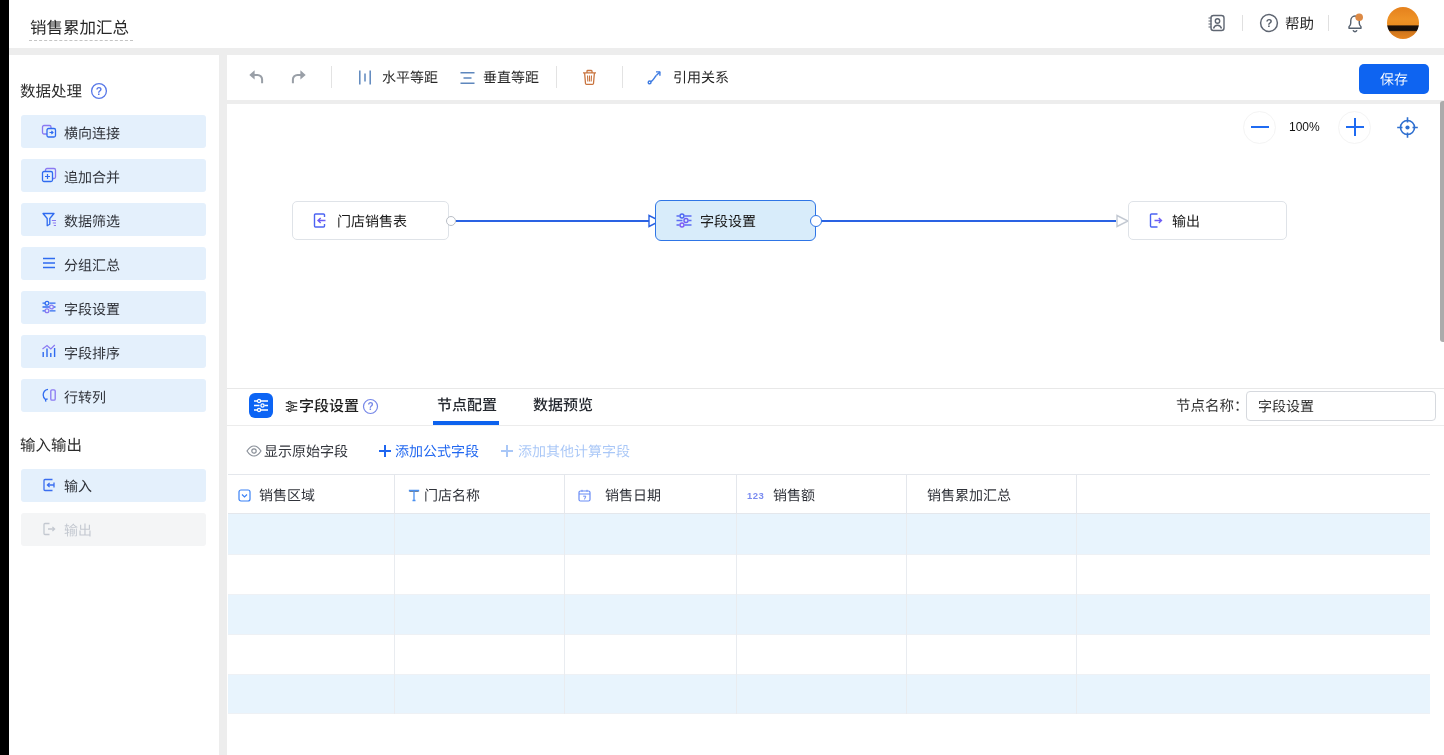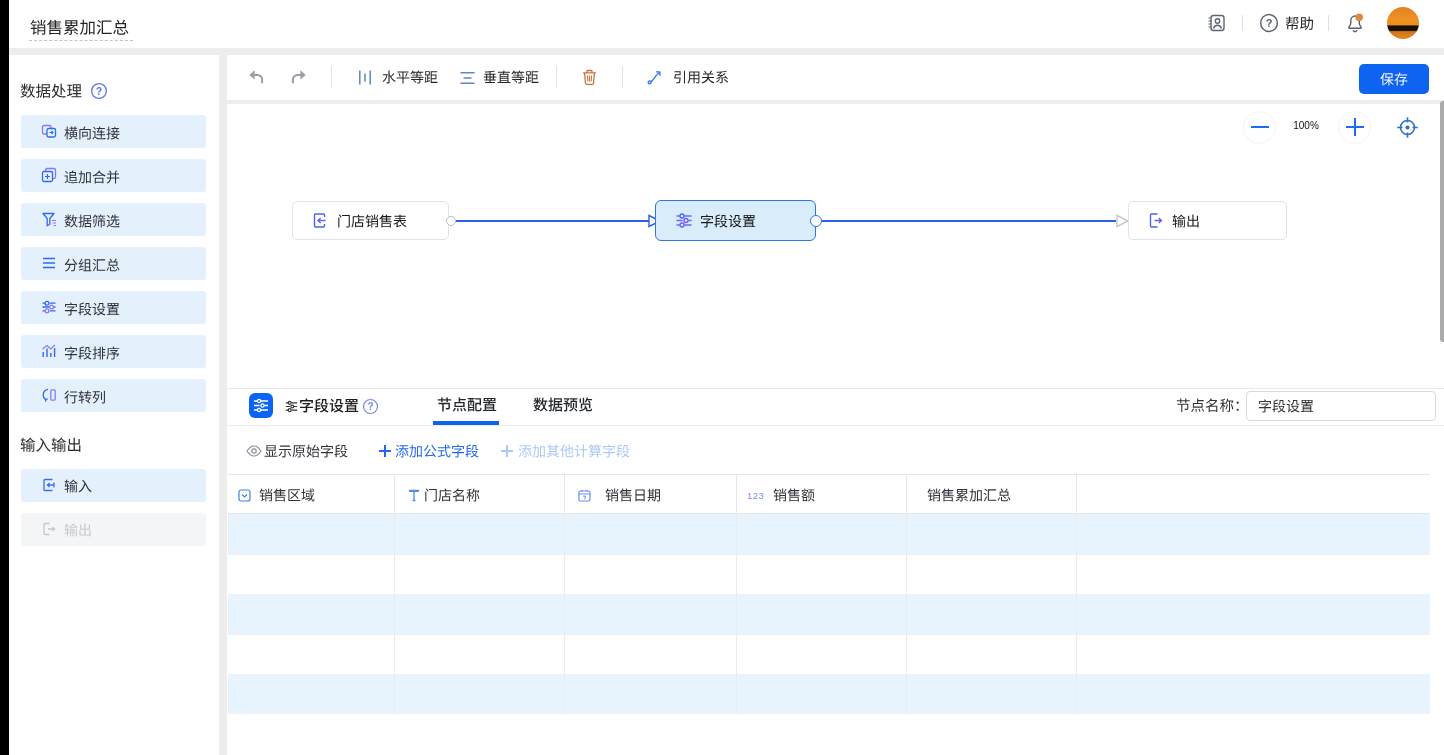--- a/index.html
+++ b/index.html
@@ -285,21 +285,21 @@
     <use href="#r5173" x="2000" y="880"></use>
     <use href="#r7cfb" x="3000" y="880"></use>
   </svg>
 <div class="abs" style="left:1359px;top:64px;width:70px;height:30px;background:#0E64F1;border-radius:5px"></div>
 <svg style="position:absolute;left:1380px;top:71.5px" width="28" height="14" viewBox="0 0 2000 1000" fill="#fff">
     <use href="#r4fdd" x="0" y="880"></use>
     <use href="#r5b58" x="1000" y="880"></use>
   </svg>
 <div class="abs" style="left:1243px;top:111px;width:33px;height:33px;border:1px solid #f4f4f4;border-radius:50%"></div>
 <div class="abs" style="left:1251px;top:126px;width:18px;height:2px;background:#1f6bf2"></div>
-<div class="abs" style="left:1289px;top:120px;width:34px;height:16px;font-size:10px;color:#111;text-align:center">100%</div>
+<div class="abs" style="left:1289px;top:120px;width:34px;height:16px;font-size:12px;color:#111;">100%</div>
 <div class="abs" style="left:1338px;top:111px;width:33px;height:33px;border:1px solid #f4f4f4;border-radius:50%"></div>
 <div class="abs" style="left:1346px;top:126px;width:18px;height:2px;background:#1f6bf2"></div>
 <div class="abs" style="left:1354px;top:118px;width:2px;height:18px;background:#1f6bf2"></div>
 <svg class="abs" style="left:1396px;top:116px" width="23" height="23" viewBox="0 0 23 23" fill="none" stroke="#2e6fd0" stroke-width="1.6">
 <circle cx="11.5" cy="11.5" r="7"></circle>
     <circle cx="11.5" cy="11.5" r="2.1" fill="#2e6fd0" stroke="none"></circle>
 <path d="M11.5 1.2v5.3M11.5 16.5v5.3M1.2 11.5h5.3M16.5 11.5h5.3"></path>
   </svg>
 <div class="abs" style="left:456px;top:220px;width:193px;height:2px;background:#2a62e3"></div>
 <svg class="abs" style="left:648px;top:213px" width="14" height="16" viewBox="0 0 14 16">
@@ -466,21 +466,21 @@
 <svg class="abs" style="left:578px;top:489px" width="13" height="13" viewBox="0 0 13 13" fill="none" stroke="#6b8df5" stroke-width="1.2">
 <rect x="1" y="2" width="11" height="10" rx="1.5"></rect>
     <path d="M1 5h11M4 .8v2M9 .8v2M5.2 7.2h2.6L6.5 10.4" stroke-width="1"></path>
   </svg>
 <svg style="position:absolute;left:605px;top:487.5px" width="56" height="14" viewBox="0 0 4000 1000" fill="#30333a">
     <use href="#r9500" x="0" y="880"></use>
     <use href="#r552e" x="1000" y="880"></use>
     <use href="#r65e5" x="2000" y="880"></use>
     <use href="#r671f" x="3000" y="880"></use>
   </svg>
-<div class="abs" style="left:747px;top:490px;width:22px;height:11px;font-size:9.5px;font-weight:normal;color:#7a8bf0;letter-spacing:0.5px">123</div>
+<div class="abs" style="left:747px;top:490px;width:22px;height:11px;font-size:9.5px;font-weight:bold;color:#7a8bf0;letter-spacing:0.5px">123</div>
 <svg style="position:absolute;left:773px;top:487.5px" width="42" height="14" viewBox="0 0 3000 1000" fill="#30333a">
     <use href="#r9500" x="0" y="880"></use>
     <use href="#r552e" x="1000" y="880"></use>
     <use href="#r989d" x="2000" y="880"></use>
   </svg>
 <svg style="position:absolute;left:927px;top:487.5px" width="84" height="14" viewBox="0 0 6000 1000" fill="#30333a">
     <use href="#r9500" x="0" y="880"></use>
     <use href="#r552e" x="1000" y="880"></use>
     <use href="#r7d2f" x="2000" y="880"></use>
     <use href="#r52a0" x="3000" y="880"></use>

